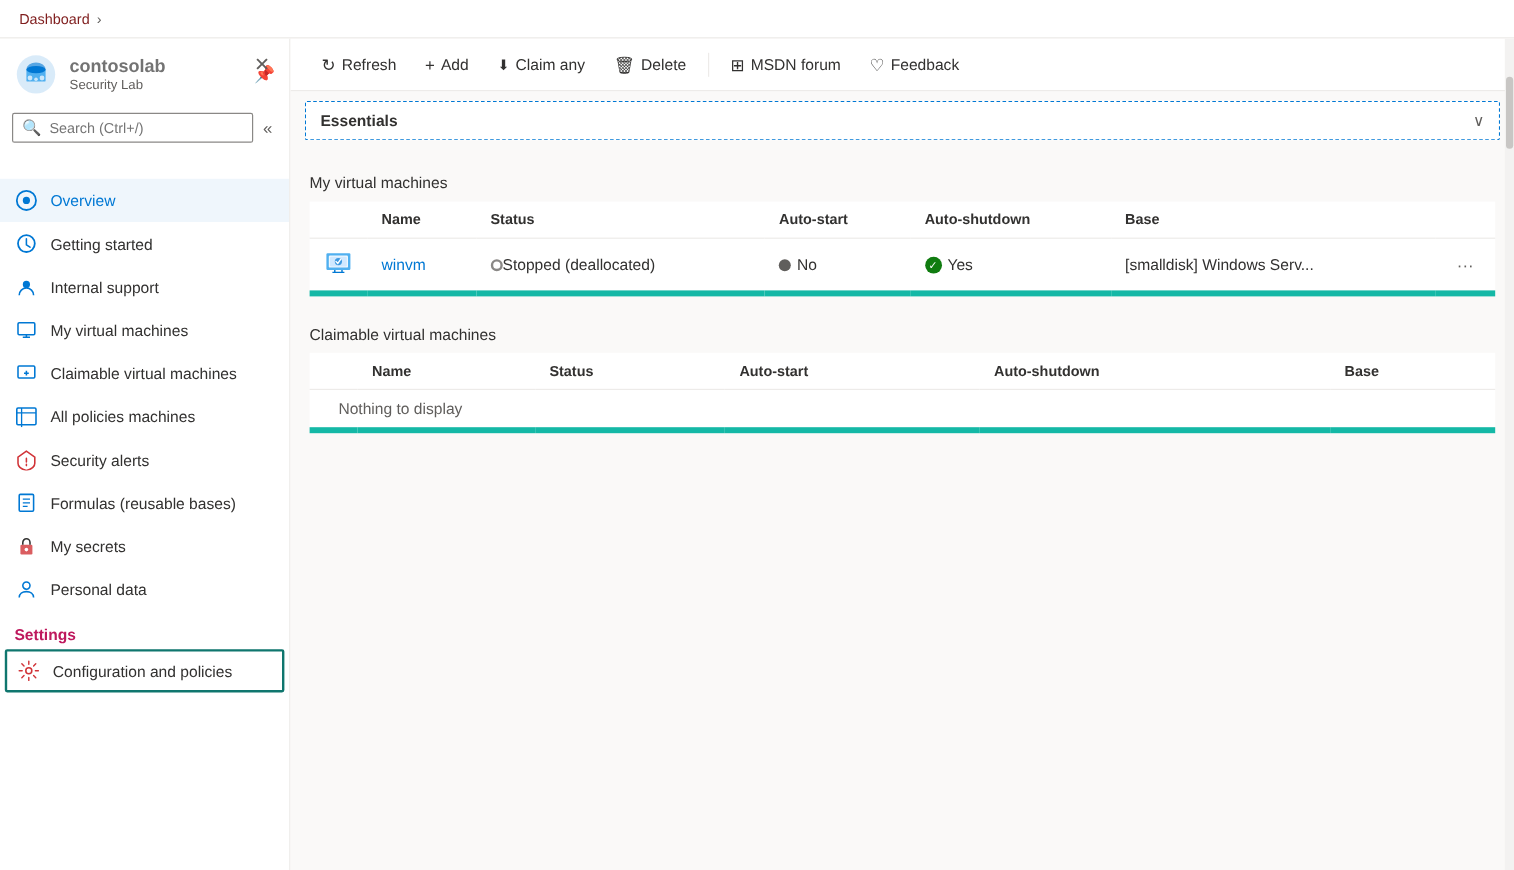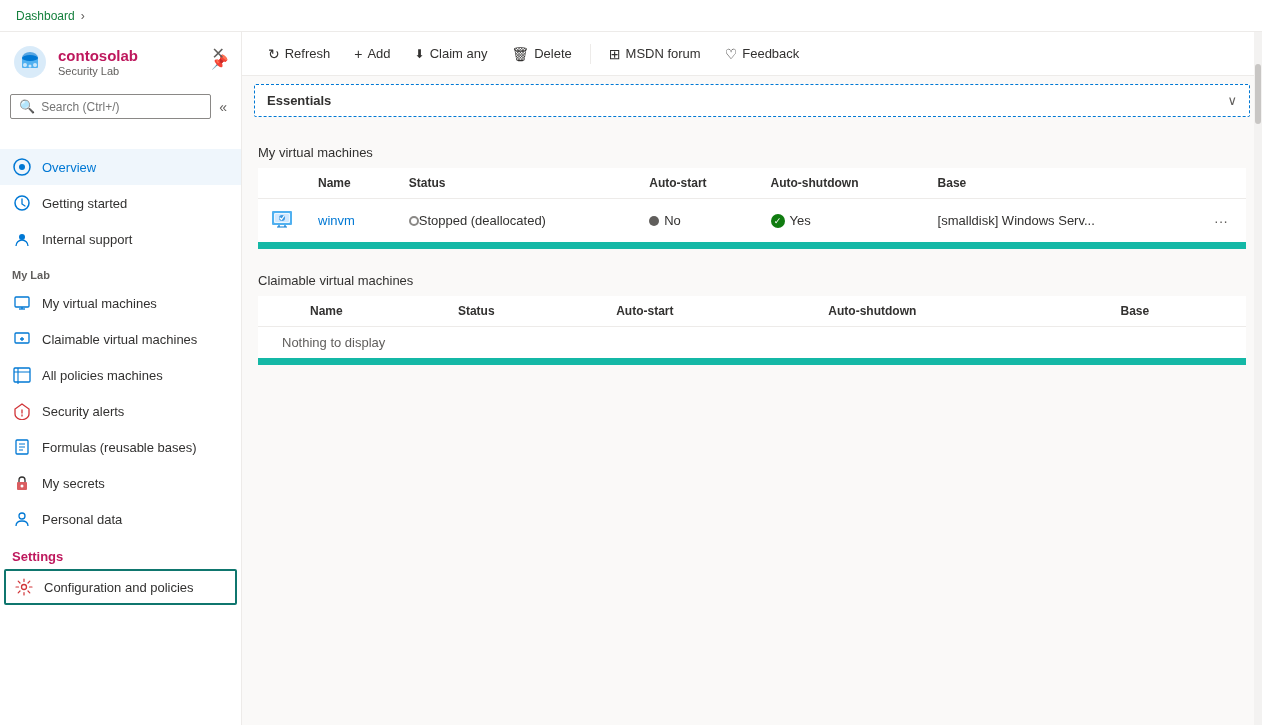--- a/index.html
+++ b/index.html
@@ -11,21 +11,21 @@
       padding: 6px 16px;
       display: flex;
       align-items: center;
       gap: 6px;
       font-size: 12px;
       color: #0078d4;
       border-bottom: 1px solid #edebe9;
       min-height: 32px;
     }
     .breadcrumb-bar .sep { color: #605e5c; }
-    .breadcrumb-link { color: #15803d; cursor: pointer; text-decoration: none; text-align: center; }
+    .breadcrumb-link { color: #7f1d1d; cursor: pointer; text-decoration: none; text-align: center; }
 
     
     .main-layout {
       display: flex;
       flex: 1;
       overflow: hidden;
     }
 
     
     .sidebar {
@@ -44,21 +44,21 @@
       padding: 12px 12px 8px 12px;
       gap: 10px;
       position: relative;
     }
     .app-icon {
       width: 36px;
       height: 36px;
       flex-shrink: 0;
     }
     .app-title-block { flex: 1; }
-    .app-title { font-size: 15px; font-weight: 600; color: #be185d; line-height: 1.2; }
+    .app-title { font-size: 15px; font-weight: 600; color: #737373; line-height: 1.2; }
     .app-subtitle { font-size: 11px; color: #605e5c; }
     .pin-icon { color: #605e5c; font-size: 14px; cursor: pointer; margin-left: auto; }
 
     
     .search-container {
       padding: 6px 10px;
       display: flex;
       align-items: center;
       gap: 4px;
     }
@@ -197,21 +197,21 @@
       padding: 8px 12px;
       font-size: 12px;
       font-weight: 600;
       color: #323130;
       border-bottom: 1px solid #edebe9;
       margin-left: 38px;
     }
     .vm-table td {
       padding: 8px 12px;
       font-size: 13px;
-      border-bottom: 7px solid #14b8a6;
+      border-bottom: 5px solid #14b8a6;
       vertical-align: middle;
     }
 
     .status-stopped { display: flex; align-items: center; gap: 0; color: #323130; }
     .status-dot-stopped { width: 10px; height: 10px; border-radius: 50%; background: #fff; border: 2px solid #8a8886; flex-shrink: 0; }
     .status-dot-no { width: 10px; height: 10px; border-radius: 50%; background: #605e5c; flex-shrink: 0; }
     .status-dot-yes { width: 10px; height: 10px; border-radius: 50%; background: #107c10; flex-shrink: 0; }
     .status-yes { display: flex; align-items: center; gap: 5px; color: #323130; }
     .status-no { display: flex; align-items: center; gap: 5px; color: #323130; }
 
@@ -330,21 +330,20 @@
     <div class="nav-item">
       <span class="nav-icon">
         <svg width="18" height="18" viewBox="0 0 18 18">
             <circle cx="9" cy="7" r="3" fill="#0078d4"></circle>
             <path d="M3 16c0-3.3 2.7-6 6-6s6 2.7 6 6" stroke="#0078d4" stroke-width="1.3" fill="none"></path>
           </svg>
       </span>
       <span>Internal support</span>
     </div>
 
-    <div class="section-label">My Lab</div>
 
     <div class="nav-item">
       <span class="nav-icon">
         <svg width="18" height="18" viewBox="0 0 18 18">
             <rect x="2" y="3" width="14" height="10" rx="1" fill="none" stroke="#0078d4" stroke-width="1.3"></rect>
             <path d="M6 15h6" stroke="#0078d4" stroke-width="1.3"></path>
             <path d="M9 13v2" stroke="#0078d4" stroke-width="1.3"></path>
           </svg>
       </span>
       <span>My virtual machines</span>

